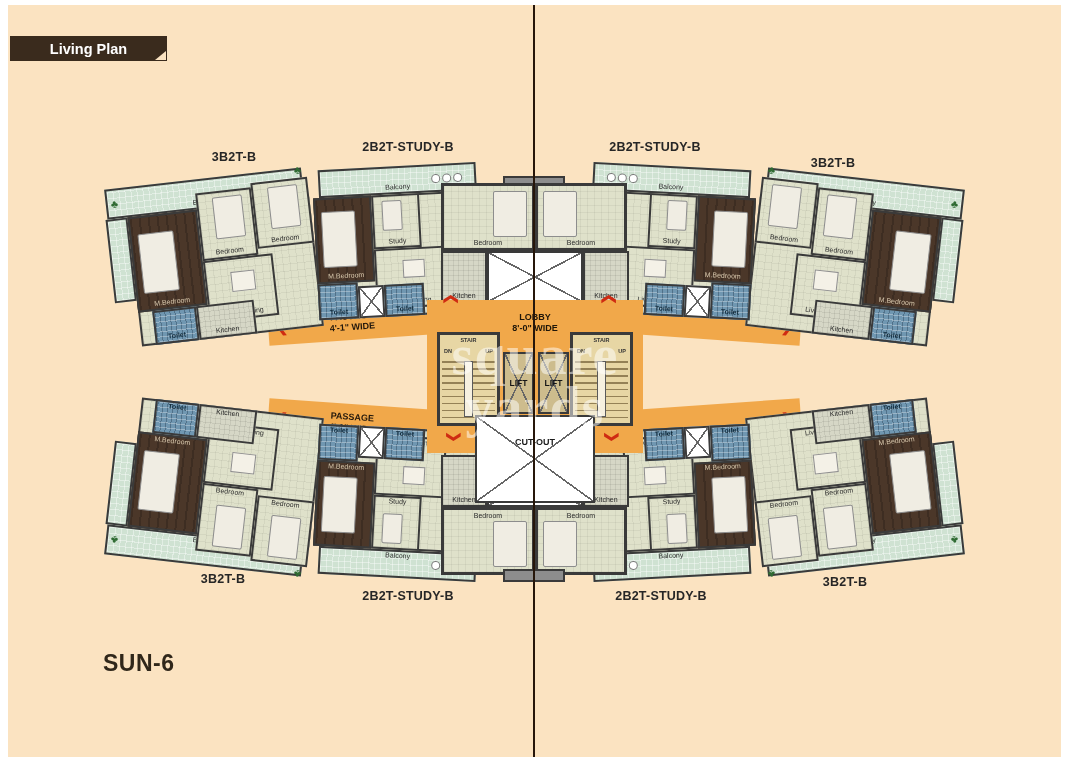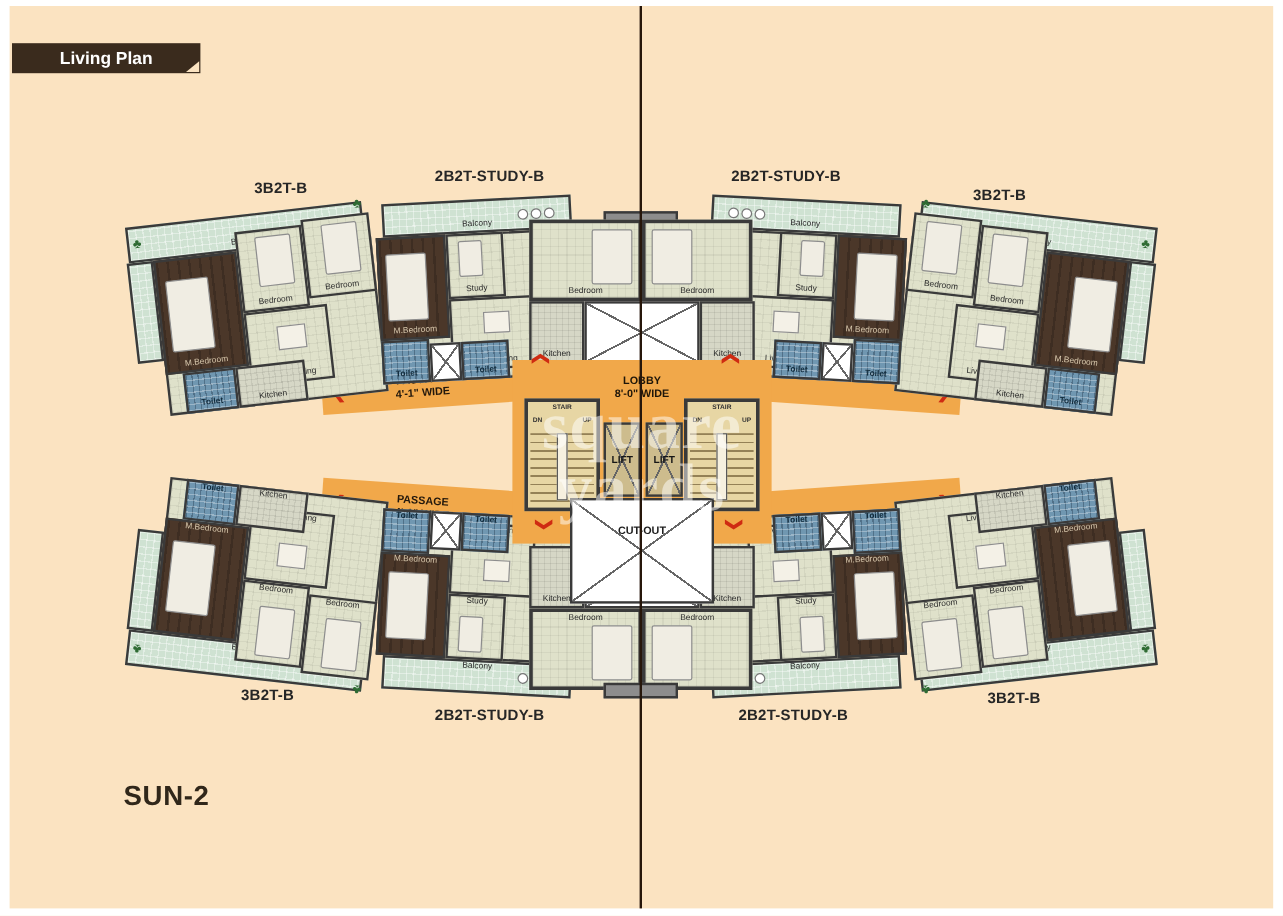--- a/index.html
+++ b/index.html
@@ -473,15 +473,15 @@
 <span class="ulabel" style="left:223px;top:572px;">3B2T-B</span>
 <span class="ulabel" style="left:408px;top:589px;">2B2T-STUDY-B</span>
 <span class="ulabel" style="left:661px;top:589px;">2B2T-STUDY-B</span>
 <span class="ulabel" style="left:845px;top:575px;">3B2T-B</span>
 
 <div id="watermark">
   <div>square</div>
   <div>yards</div>
 </div>
 
-<div id="sun2">SUN-2</div>
+<div id="sun2">SUN-6</div>
 
 <div id="fold"></div>
 
 </body></html>

